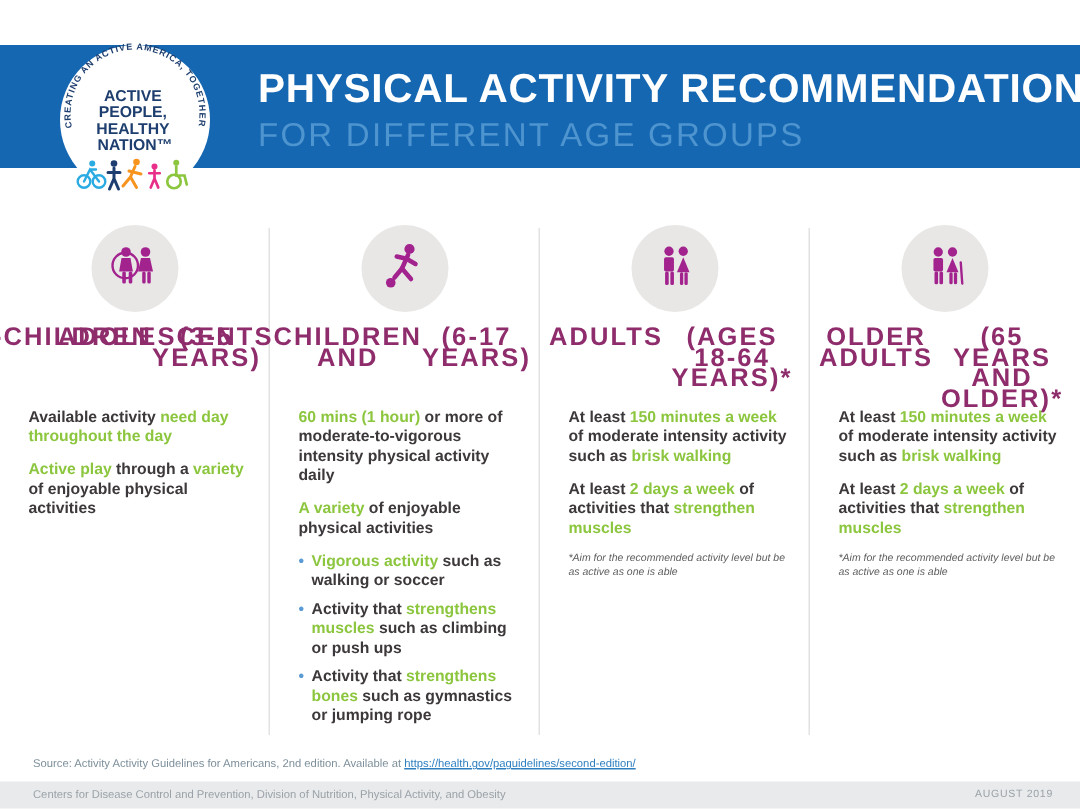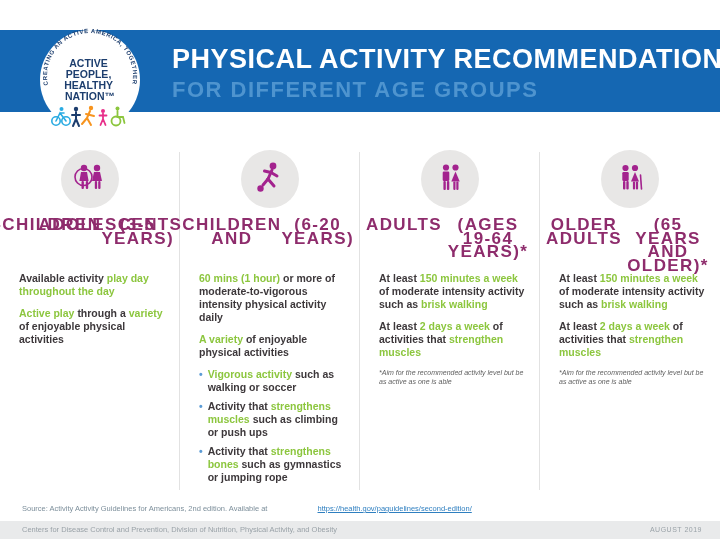--- a/index.html
+++ b/index.html
@@ -4,41 +4,41 @@
 <style>
   html,body{margin:0;padding:0;}
   body{
     width:720px;height:539px;position:relative;overflow:hidden;
     background:#ffffff;
     font-family:"Liberation Sans", sans-serif;
   }
   
   .header-band{position:absolute;left:0;top:30px;width:720px;height:82px;background:#1567b2;}
   .header-title{position:absolute;left:172px;top:44px;font-size:27px;font-weight:700;color:#ffffff;letter-spacing:0.5px;white-space:nowrap;}
-  .header-subtitle{position:absolute;left:172px;top:77px;font-size:22px;font-weight:700;color:#4e94cf;letter-spacing:1.5px;white-space:nowrap;}
+  .header-subtitle{position:absolute;left:172px;top:77px;font-size:22px;font-weight:400;color:#4e94cf;letter-spacing:1.5px;white-space:nowrap;}
   
   .logo-wrap{position:absolute;left:38px;top:28px;width:104px;height:104px;}
   .logo-icons{position:absolute;left:50px;top:102px;width:80px;height:26px;}
   
   .col{position:absolute;top:150px;width:180px;}
   .col-1{left:0;} .col-2{left:180px;} .col-3{left:360px;} .col-4{left:540px;}
   .col-sep{position:absolute;top:152px;width:1px;height:338px;background:#e2e2e2;}
   .sep-1{left:179px;} .sep-2{left:359px;} .sep-3{left:539px;}
   .icon-circle{width:58px;height:58px;border-radius:50%;background:#e8e7e6;margin:0 auto;display:flex;align-items:center;justify-content:center;}
   .col-title{margin:10px 6px 0;height:44px;display:flex;justify-content:flex-end;text-align:center;
     color:#8e2c6c;font-size:17px;font-weight:700;letter-spacing:1.4px;line-height:13.5px;}
   .col-body{margin:10px 15px 0 19px;font-size:10.5px;font-weight:700;line-height:13px;color:#3d383b;}
   .para{margin-bottom:9px;}
   .seg-dark{color:#3d383b;} .seg-green{color:#8cc63e;} .seg-plum{color:#8e2c6c;}
   .bullet-item{display:flex;margin-bottom:6px;}
   .bullet-dot{color:#5b9bd5;margin-right:5px;flex:0 0 auto;}
   .footnote{font-size:7px;font-style:italic;font-weight:400;color:#5f5f5f;line-height:9px;margin-top:4px;}
   
   .source-line{position:absolute;left:22px;top:504px;font-size:7.5px;color:#7d8f9b;}
-  .source-link{color:#2e7fc0;text-decoration:underline;cursor:pointer;margin-left:48px;}
+  .source-link{color:#2e7fc0;text-decoration:underline;cursor:pointer;}
   .footer-bar{position:absolute;left:0;top:521px;width:720px;height:24px;background:#e9eaeb;}
   .footer-org{position:absolute;left:22px;top:0;line-height:18px;font-size:7.5px;color:#9aa2a8;}
   .footer-date{position:absolute;right:18px;top:0;line-height:18px;font-size:7px;color:#9aa2a8;letter-spacing:0.5px;}
 </style>
 </head>
 <body>
 
 <div class="header-band"></div>
 <div class="header-title">PHYSICAL ACTIVITY RECOMMENDATIONS</div>
 <div class="header-subtitle">FOR DIFFERENT AGE GROUPS</div>
@@ -112,21 +112,21 @@
       </g>
       <circle cx="13.5" cy="18" r="8.5" fill="none" stroke="#a3238e" stroke-width="1.6"></circle>
     </svg>
   </div>
   <div class="col-title">
     <span>PRESCHOOL-AGED</span>
     <span>CHILDREN</span>
     <span>(3-5 YEARS)</span>
   </div>
   <div class="col-body">
-      <div class="para"><span class="seg-dark">Available activity </span><span class="seg-green">play day throughout the day</span></div>
+      <div class="para"><span class="seg-dark">Available activity </span><span class="seg-green">need day throughout the day</span></div>
       <div class="para"><span class="seg-green">Active play </span><span class="seg-dark">through a </span><span class="seg-green">variety </span><span class="seg-dark">of enjoyable physical activities</span></div>
     </div>
 </div>
 
 <div class="col col-2">
   <div class="icon-circle">
     <svg width="40" height="40" viewBox="0 0 40 40">
       <circle cx="23" cy="7" r="3.4" fill="#a3238e"></circle>
       <g stroke="#a3238e" fill="none" stroke-width="3" stroke-linecap="round">
         <path d="M22,11 L18,20"></path>
@@ -134,21 +134,21 @@
         <path d="M21,13.5 L14.5,12"></path>
         <path d="M18,20 L24,27"></path>
         <path d="M18,20 L13,26"></path>
       </g>
       <circle cx="10.5" cy="29.5" r="3.2" fill="#a3238e"></circle>
     </svg>
   </div>
   <div class="col-title">
     <span>ADOLESCENTS</span>
     <span>CHILDREN AND</span>
-    <span>(6-20 YEARS)</span>
+    <span>(6-17 YEARS)</span>
   </div>
   <div class="col-body">
     <div>
         <div class="para"><span class="seg-green">60 mins (1 hour) </span><span class="seg-dark">or more of moderate-to-vigorous intensity physical activity daily</span></div>
         <div class="para"><span class="seg-green">A variety </span><span class="seg-dark">of enjoyable physical activities</span></div>
       </div>
     <div>
         <div class="bullet-item">
           <span class="bullet-dot">•</span>
           <span><span class="seg-green">Vigorous activity </span><span class="seg-dark">such as walking or soccer</span></span>
@@ -175,21 +175,21 @@
         <rect x="16.9" y="22" width="2.4" height="9" rx="1"></rect>
         <circle cx="25.5" cy="8.5" r="3.1"></circle>
         <path d="M25.5,12.5 l-4.2,10 h8.4 z"></path>
         <rect x="23.3" y="22.5" width="2.2" height="8.5" rx="1"></rect>
         <rect x="26.3" y="22.5" width="2.2" height="8.5" rx="1"></rect>
       </g>
     </svg>
   </div>
   <div class="col-title">
     <span>ADULTS</span>
-    <span>(AGES 19-64 YEARS)*</span>
+    <span>(AGES 18-64 YEARS)*</span>
     <span></span>
   </div>
   <div class="col-body">
     <div>
         <div class="para"><span class="seg-dark">At least </span><span class="seg-green">150 minutes a week </span><span class="seg-dark">of moderate intensity activity such as </span><span class="seg-green">brisk walking</span></div>
         <div class="para"><span class="seg-dark">At least </span><span class="seg-green">2 days a week </span><span class="seg-dark">of activities that </span><span class="seg-green">strengthen muscles</span></div>
       </div>
     <div class="footnote">*Aim for the recommended activity level but be as active as one is able</div>
   </div>
 </div>

